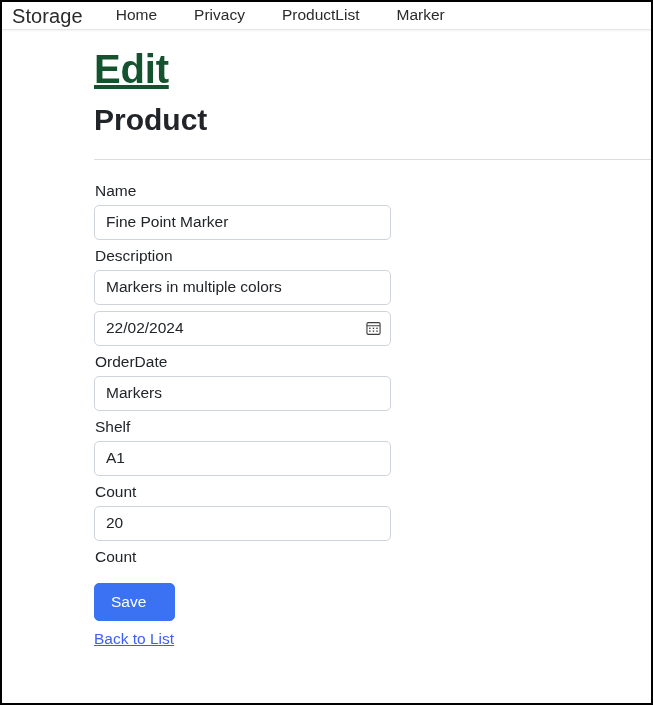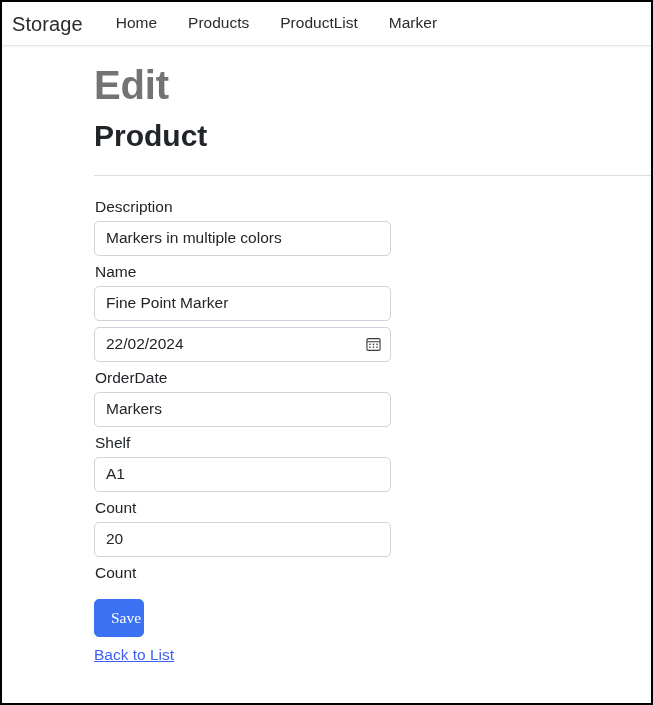--- a/index.html
+++ b/index.html
@@ -19,21 +19,21 @@
     position: relative;
     width: 653px;
     height: 705px;
     background: #ffffff;
     border: 2px solid #000000;
     overflow: hidden;
   }
 
   
   .navbar {
-    height: 44px;
+    height: 28px;
     background: #ffffff;
     border-bottom: 1px solid #e6e6e8;
     box-shadow: 0 1px 2px rgba(0,0,0,0.055);
     display: flex;
     align-items: center;
     padding-left: 10px;
     position: relative;
     z-index: 5;
   }
   .navbar-brand {
@@ -41,21 +41,21 @@
     color: #2b2b2b;
     line-height: 1;
     letter-spacing: 0.1px;
     white-space: nowrap;
     margin-right: 22px;
     text-decoration: none;
   }
   .nav-links {
     display: flex;
     align-items: center;
-    gap: 9px;
+    gap: 15px;
     list-style: none;
     margin: 0;
     padding: 0;
   }
   .nav-links li { margin: 0; }
   .nav-link {
     display: block;
     font-size: 15.5px;
     color: #2b2b2b;
     text-decoration: none;
@@ -70,22 +70,23 @@
   }
   .container {
     padding-left: 92px;
     padding-right: 0px;
   }
   h1.page-title {
     font-size: 40px;
     font-weight: 700;
     line-height: 1.15;
     margin: 0 0 10px 0;
-    color: #737373;
+    color: #14532d;
     letter-spacing: -0.2px;
+    text-decoration: underline;
   }
   h4.page-subtitle {
     font-size: 30px;
     font-weight: 700;
     line-height: 1.2;
     margin: 0 0 0 0;
     color: #212529;
   }
   hr.divider {
     border: 0;
@@ -138,23 +139,23 @@
     display: flex;
     align-items: center;
     justify-content: center;
     cursor: pointer;
   }
 
   
   .btn-primary {
     display: inline-block;
     margin-top: 9px;
-    padding: 7px 2px 8px 16px;
-    font-size: 15.5px;
-    font-family: Liberation Serif, serif;
+    padding: 7px 28px 8px 16px;
+    font-size: 15.5px;
+    font-family: Liberation Sans, sans-serif;
     line-height: 1.4;
     color: #ffffff;
     background-color: #3b71f3;
     border: 1px solid #3b71f3;
     border-radius: 5px;
     cursor: pointer;
   }
   .back-wrap {
     margin-top: 9px;
   }
@@ -170,21 +171,21 @@
 
 <div id="viewport">
 
   <nav class="navbar">
     <a class="navbar-brand" href="#">Storage</a>
     <ul class="nav-links">
       <li>
         <a class="nav-link" href="#">Home</a>
       </li>
       <li>
-        <a class="nav-link" href="#">Products</a>
+        <a class="nav-link" href="#">Privacy</a>
       </li>
       <li>
         <a class="nav-link" href="#">ProductList</a>
       </li>
       <li>
         <a class="nav-link" href="#">Marker</a>
       </li>
     </ul>
   </nav>
 
@@ -193,28 +194,28 @@
 
       <h1 class="page-title">Edit</h1>
       <h4 class="page-subtitle">Product</h4>
 
       <hr class="divider">
 
       <form>
 
         
         <div class="form-group">
+          <label class="form-label">Name</label>
+          <input class="form-control" type="text" value="Fine Point Marker" style="">
+        </div>
+
+        
+        <div class="form-group">
           <label class="form-label">Description</label>
           <input class="form-control" type="text" value="Markers in multiple colors" style="">
-        </div>
-
-        
-        <div class="form-group">
-          <label class="form-label">Name</label>
-          <input class="form-control" type="text" value="Fine Point Marker" style="">
         </div>
 
         
         <div class="form-group">
           <div class="date-wrap">
             <input class="form-control" type="text" value="22/02/2024" style="">
             <span class="calendar-icon">
               <svg width="15" height="15" viewBox="0 0 16 16" aria-hidden="true">
                 <rect x="1" y="2.2" width="14" height="12.6" rx="1.4" fill="none" stroke="#3c3c3c" stroke-width="1.2"></rect>
                 <line x1="1" y1="5.6" x2="15" y2="5.6" stroke="#3c3c3c" stroke-width="1.2"></line>

